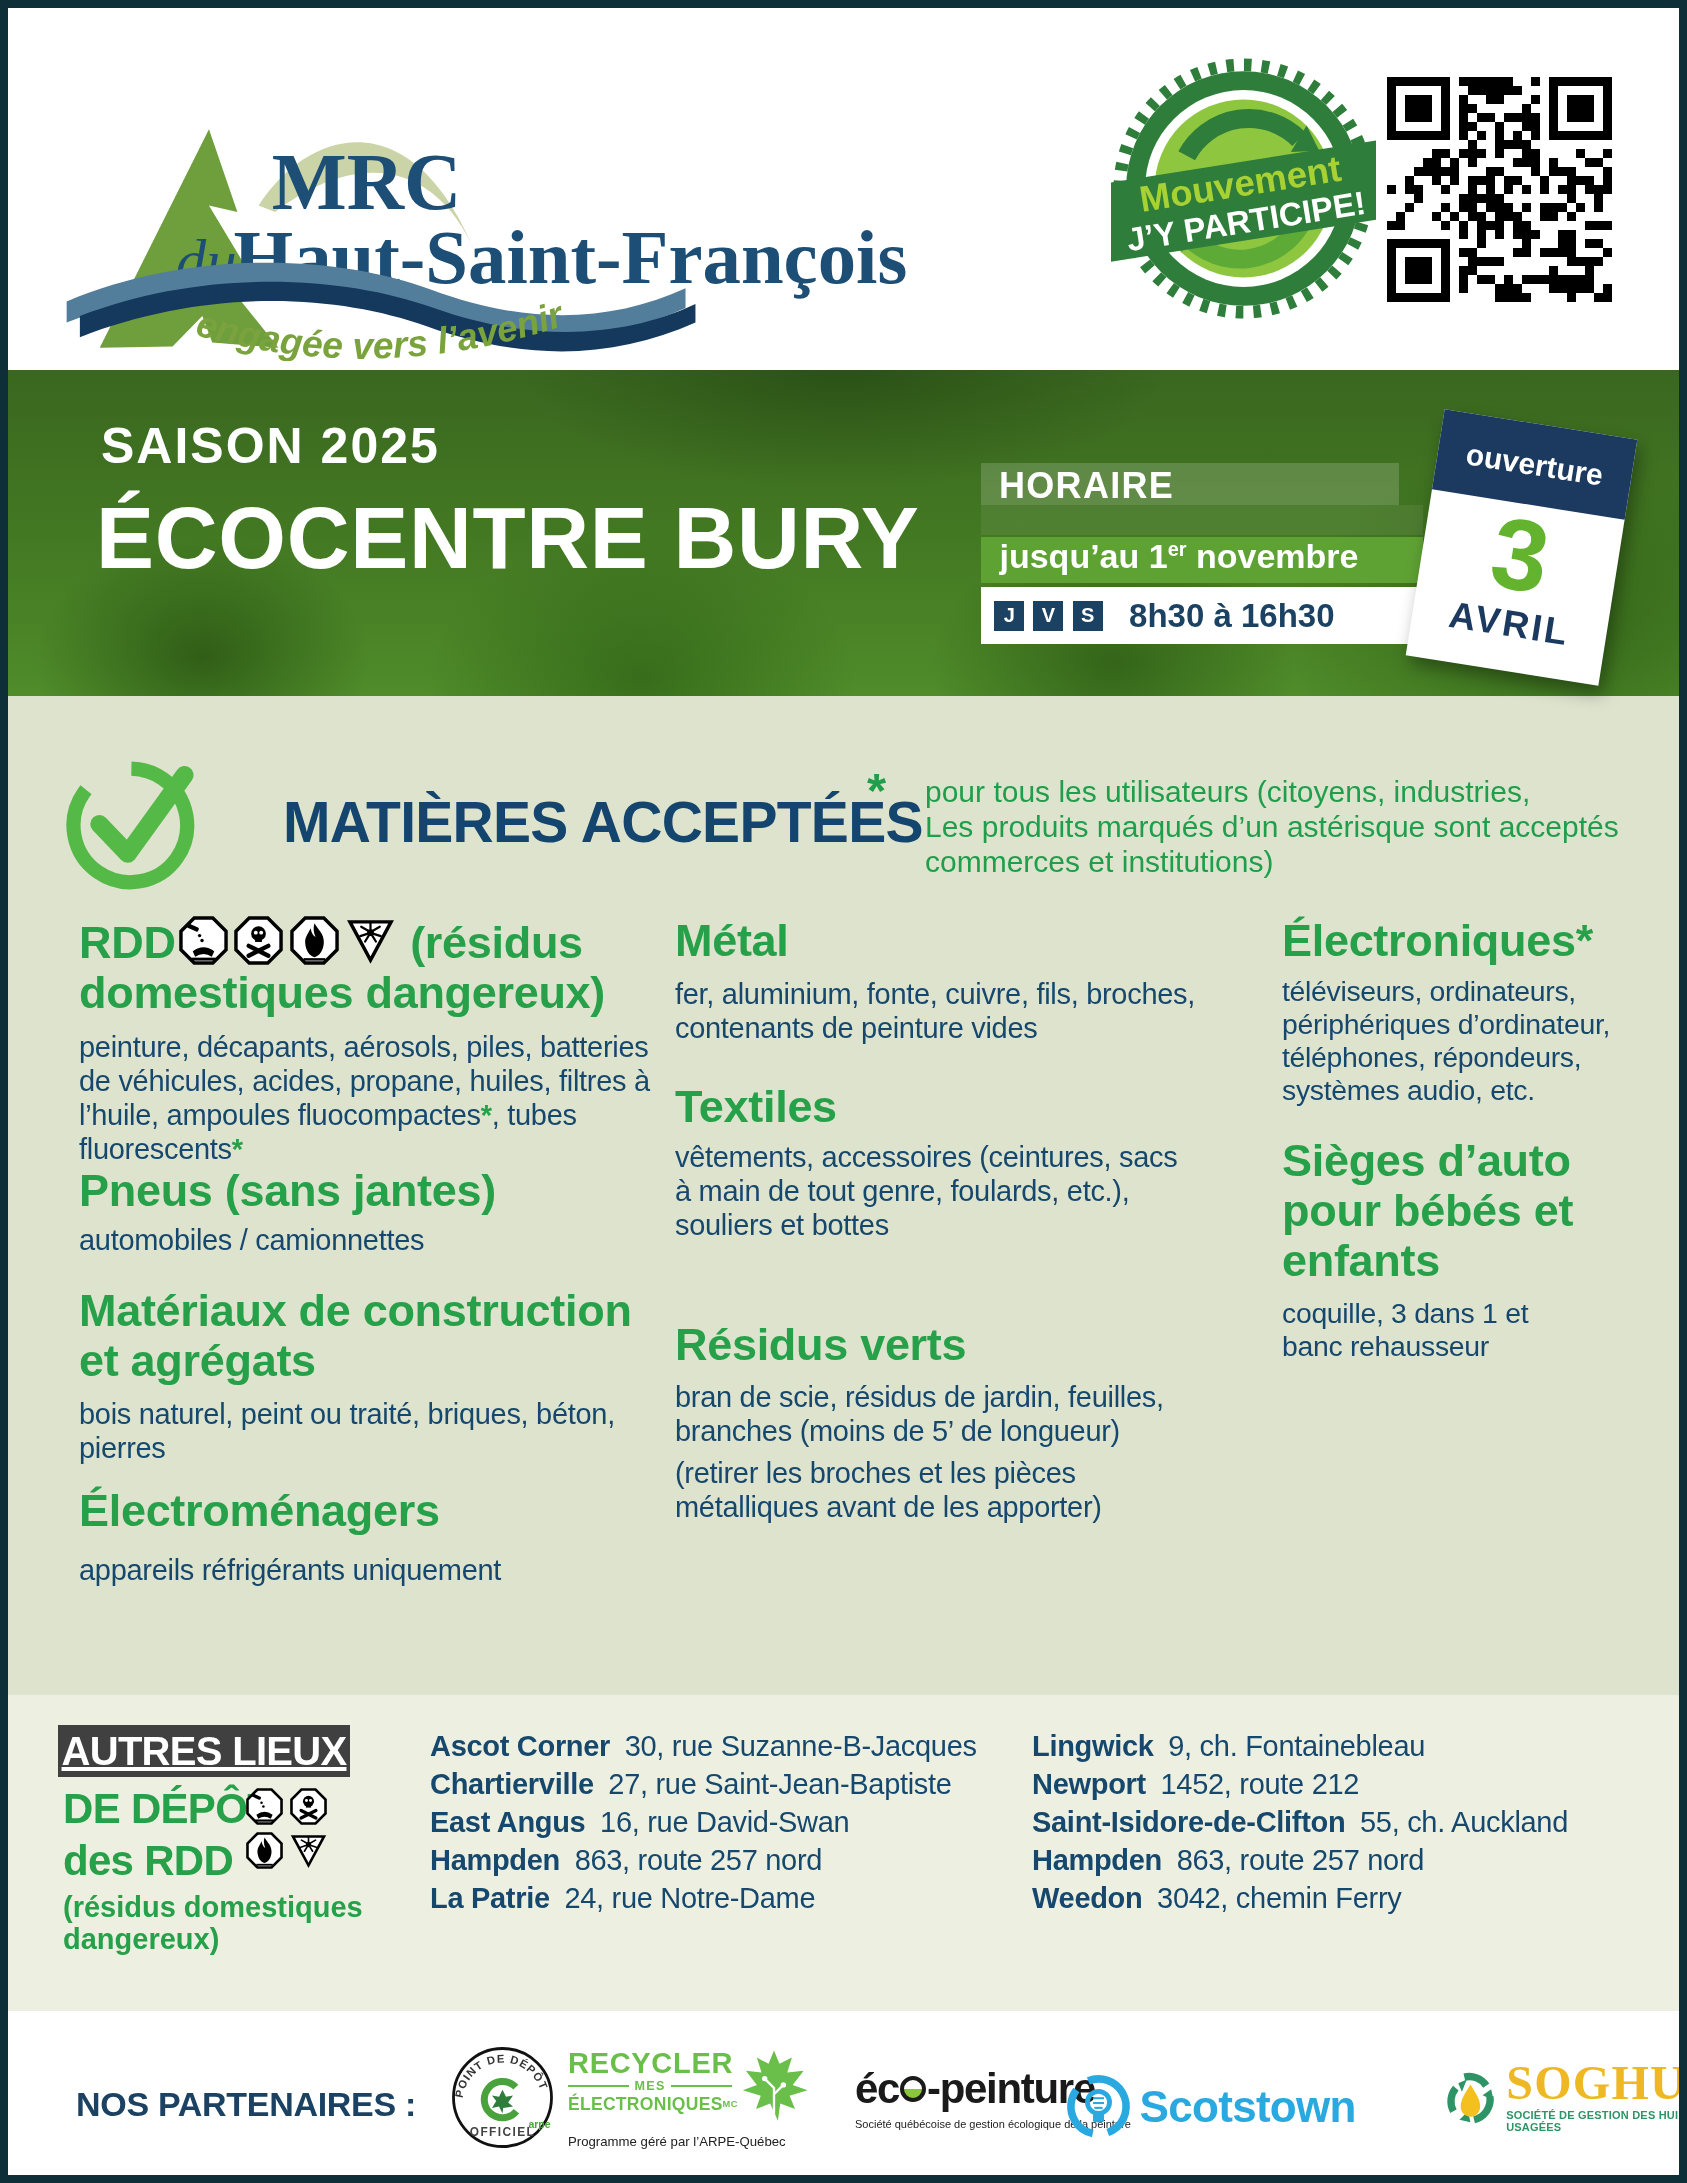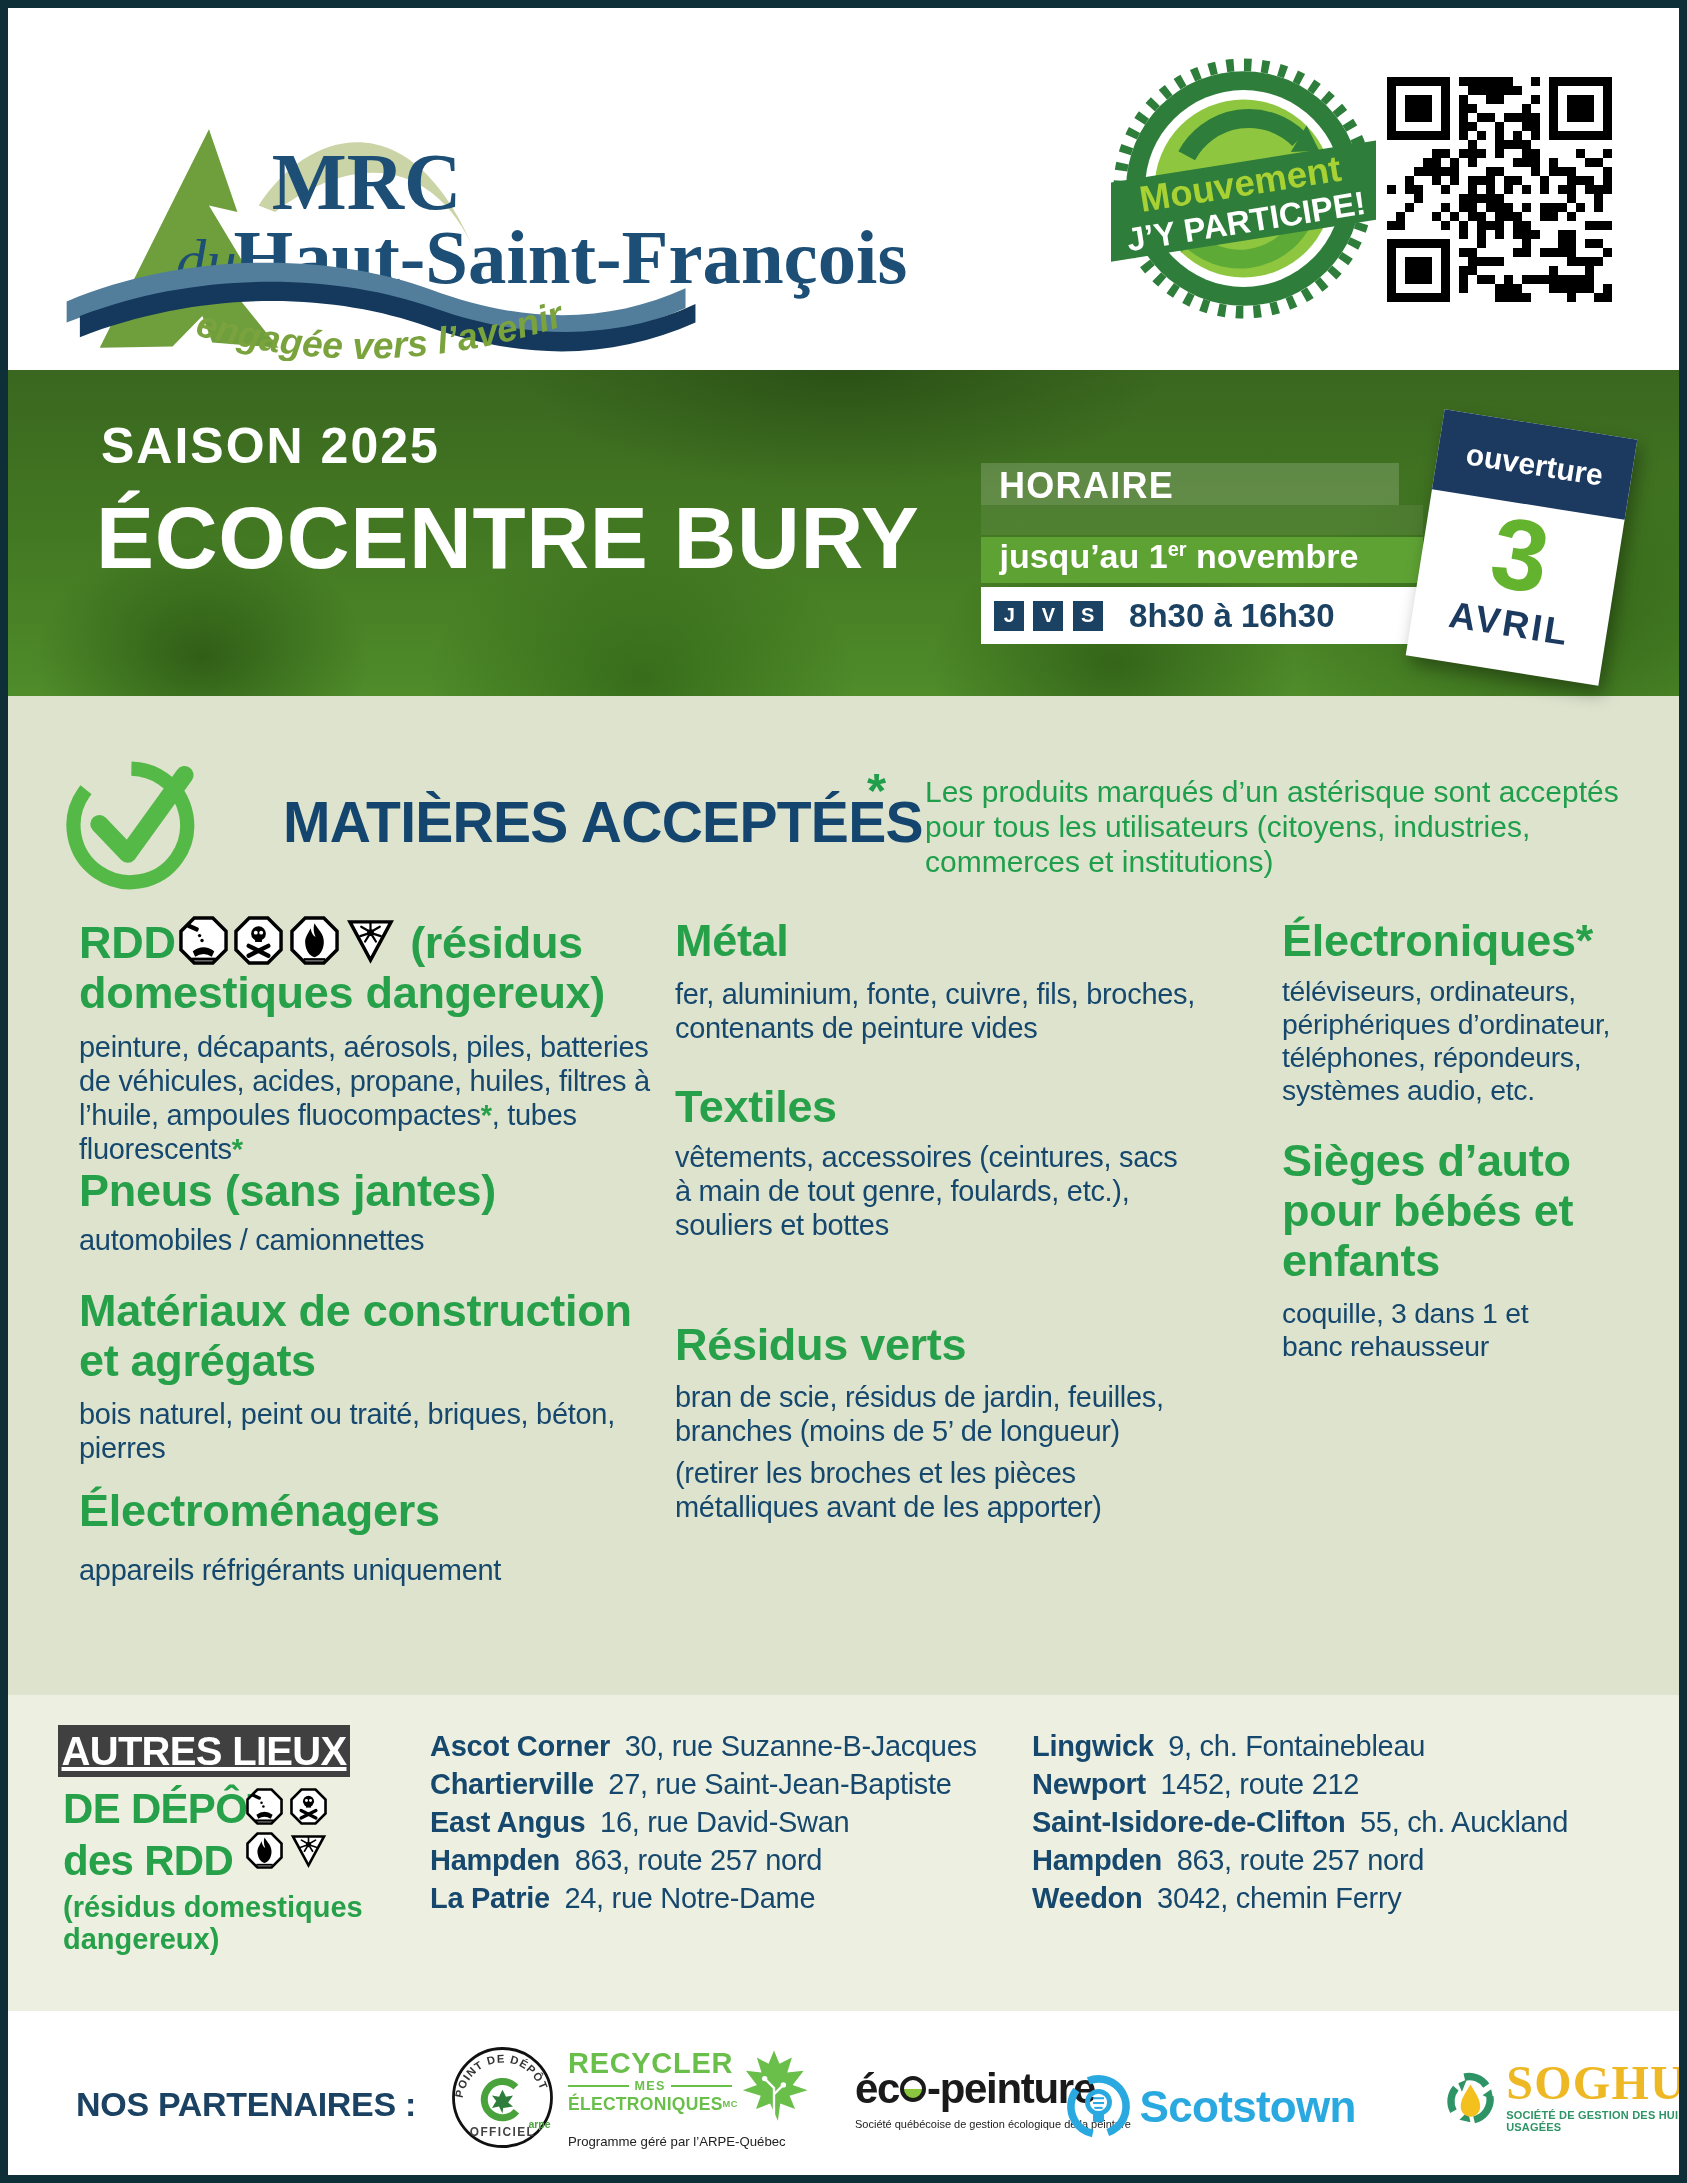--- a/index.html
+++ b/index.html
@@ -800,22 +800,22 @@
   </div>
 
   <div class="accepted">
     <svg class="check-svg" viewBox="0 0 240 240">
       <circle cx="112" cy="126" r="88" fill="none" stroke="#55b948" stroke-width="22" stroke-dasharray="420 80" transform="rotate(-55 112 126)"></circle>
       <path d="M64,124 L108,170 L196,48" fill="none" stroke="#55b948" stroke-width="28" stroke-linecap="round" stroke-linejoin="round"></path>
     </svg>
     <div class="acc-title">MATIÈRES ACCEPTÉES</div>
     <div class="note-star">*</div>
     <div class="note">
+      <div>pour tous les utilisateurs (citoyens, industries,</div>
       <div>Les produits marqués d’un astérisque sont acceptés</div>
-      <div>pour tous les utilisateurs (citoyens, industries,</div>
       <div>commerces et institutions)</div>
     </div>
 
     <div class="col col1">
       <div class="h-green"><span>RDD</span><span class="hicon"><svg viewBox="0 0 100 100">
               <polygon points="31,4 69,4 96,31 96,69 69,96 31,96 4,69 4,31" fill="#fff" stroke="#000" stroke-width="7"></polygon>
               <rect x="16" y="19" width="25" height="9" rx="3" transform="rotate(24 28 23)" fill="#000"></rect>
               <circle cx="42" cy="40" r="3.5" fill="#000"></circle>
               <circle cx="47" cy="50" r="3.5" fill="#000"></circle>
               <path d="M28,72 q22,-16 44,0 l-5,11 q-17,-11 -34,0 Z" fill="#000"></path>

